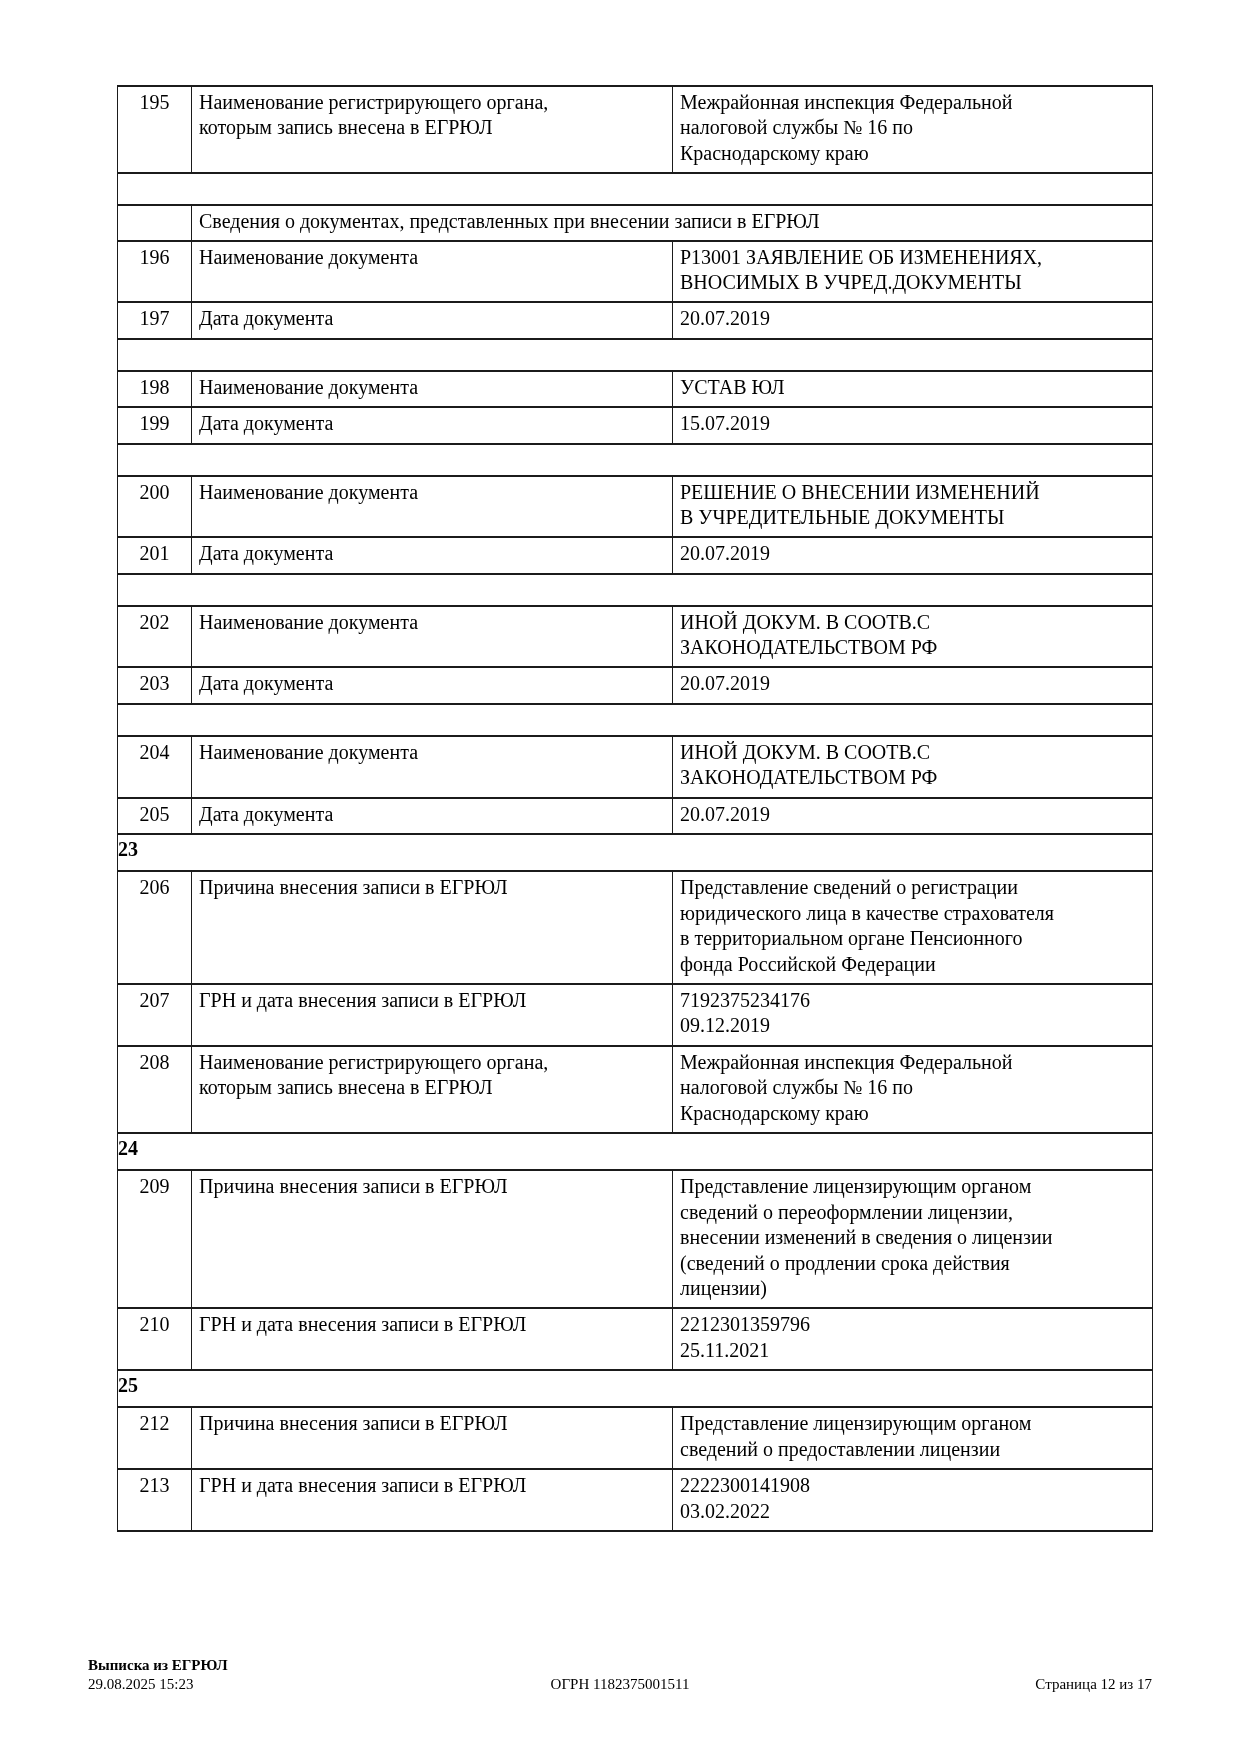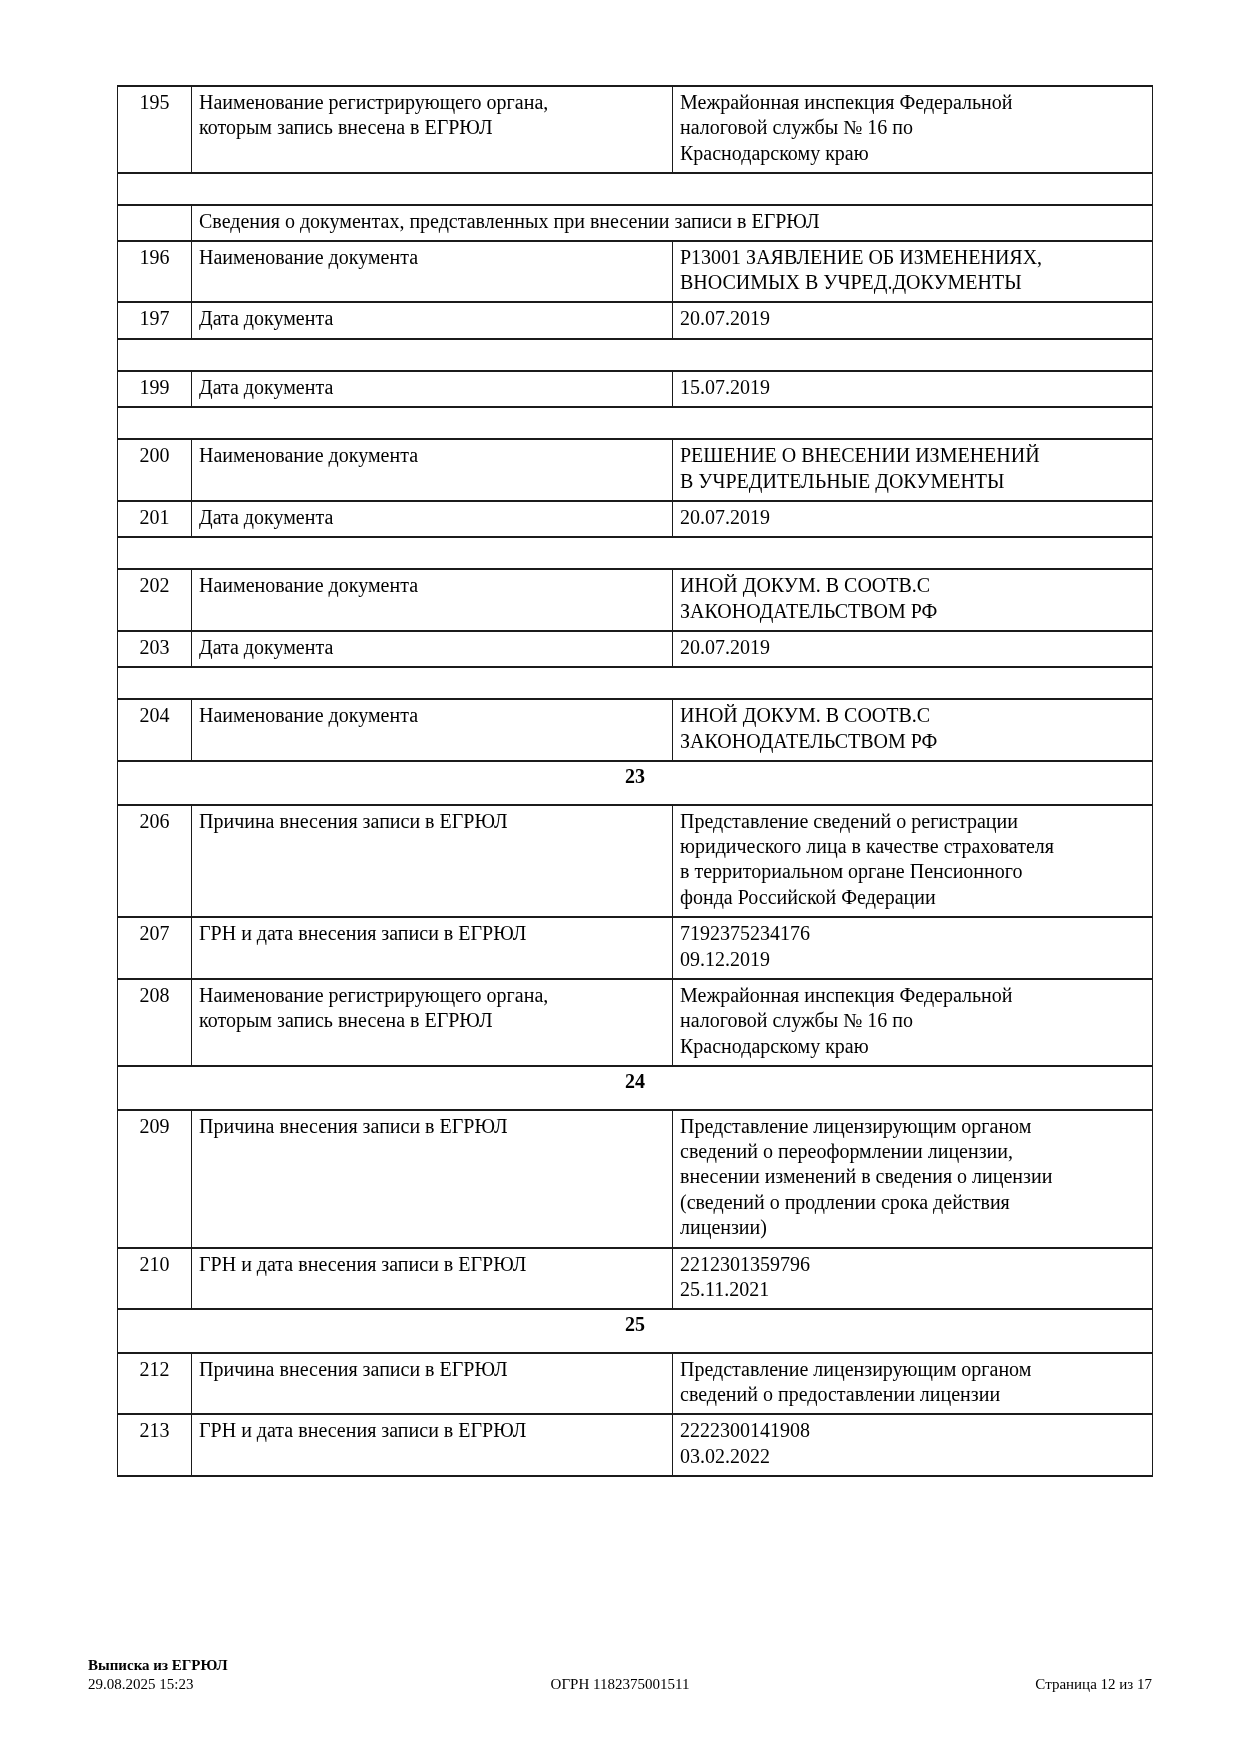--- a/index.html
+++ b/index.html
@@ -47,23 +47,22 @@
   td.value {
     padding: 3px 8px 6px 7px;
     white-space: pre-line;
     margin-top: 47px;
   }
   td.spacer {
     height: 30px;
     padding: 0;
   }
   td.section {
-    text-align: center;
     font-weight: bold;
-    padding: 2px 0 14px;
+    padding: 2px 0 8px;
   }
   td.subheader {
     padding: 3px 8px 5px 7px;
   }
   .footer {
     position: absolute;
     left: 0;
     top: 1656px;
     width: 1240px;
     font-size: 15px;
@@ -133,20 +132,25 @@
         </tr>
         <tr>
           <td class="num">197</td>
           <td class="label">Дата документа</td>
           <td class="value">20.07.2019</td>
         </tr>
         <tr>
           <td class="spacer" colspan="3"></td>
         </tr>
         <tr>
+          <td class="num">198</td>
+          <td class="label">Наименование документа</td>
+          <td class="value">УСТАВ ЮЛ</td>
+        </tr>
+        <tr>
           <td class="num">199</td>
           <td class="label">Дата документа</td>
           <td class="value">15.07.2019</td>
         </tr>
         <tr>
           <td class="spacer" colspan="3"></td>
         </tr>
         <tr>
           <td class="num">200</td>
           <td class="label">Наименование документа</td>
@@ -173,20 +177,25 @@
           <td class="value">20.07.2019</td>
         </tr>
         <tr>
           <td class="spacer" colspan="3"></td>
         </tr>
         <tr>
           <td class="num">204</td>
           <td class="label">Наименование документа</td>
           <td class="value">ИНОЙ ДОКУМ. В СООТВ.С
 ЗАКОНОДАТЕЛЬСТВОМ РФ</td>
+        </tr>
+        <tr>
+          <td class="num">205</td>
+          <td class="label">Дата документа</td>
+          <td class="value">20.07.2019</td>
         </tr>
         <tr>
           <td class="section" colspan="3">23</td>
         </tr>
         <tr>
           <td class="num">206</td>
           <td class="label">Причина внесения записи в ЕГРЮЛ</td>
           <td class="value">Представление сведений о регистрации
 юридического лица в качестве страхователя
 в территориальном органе Пенсионного

